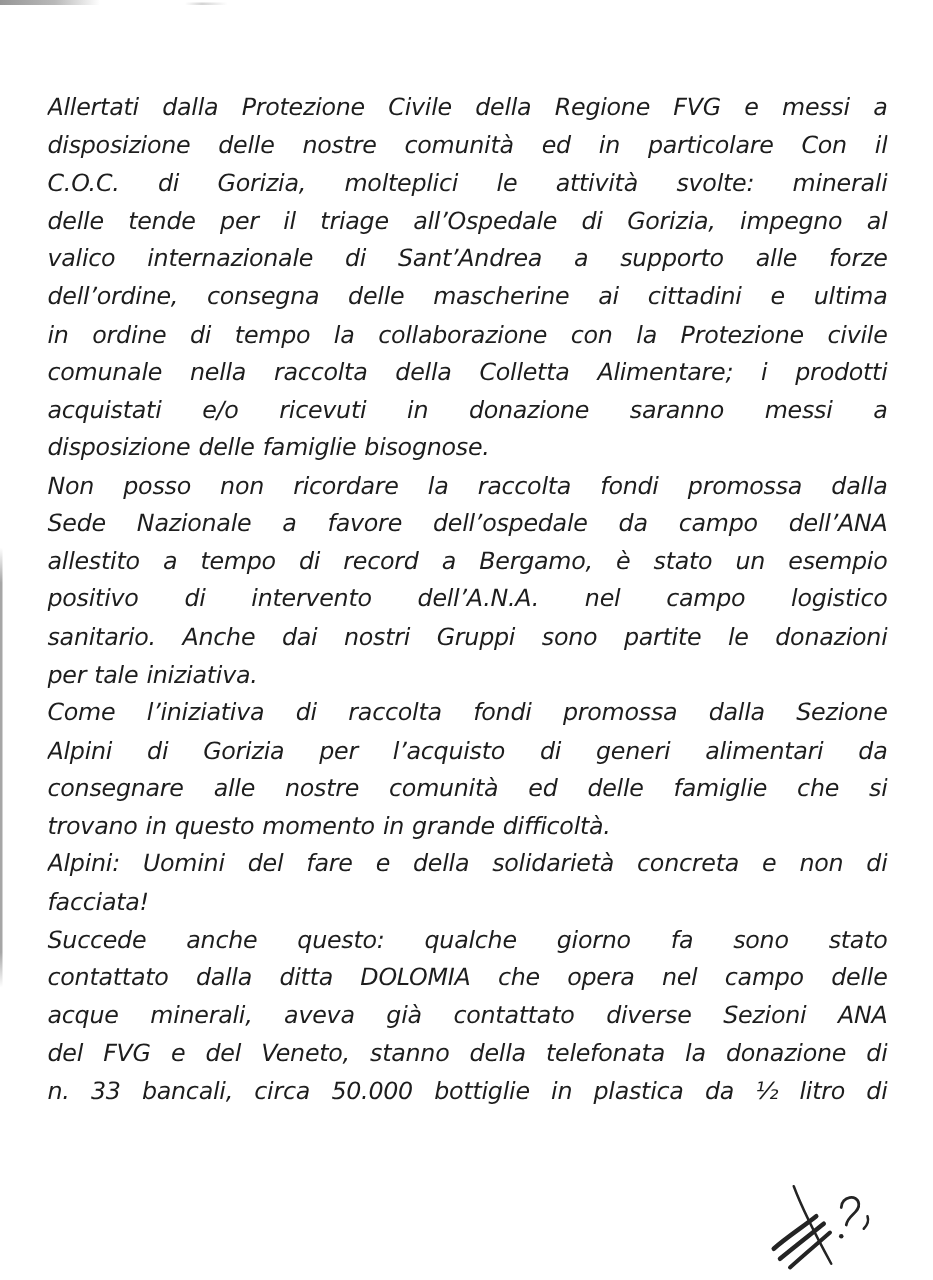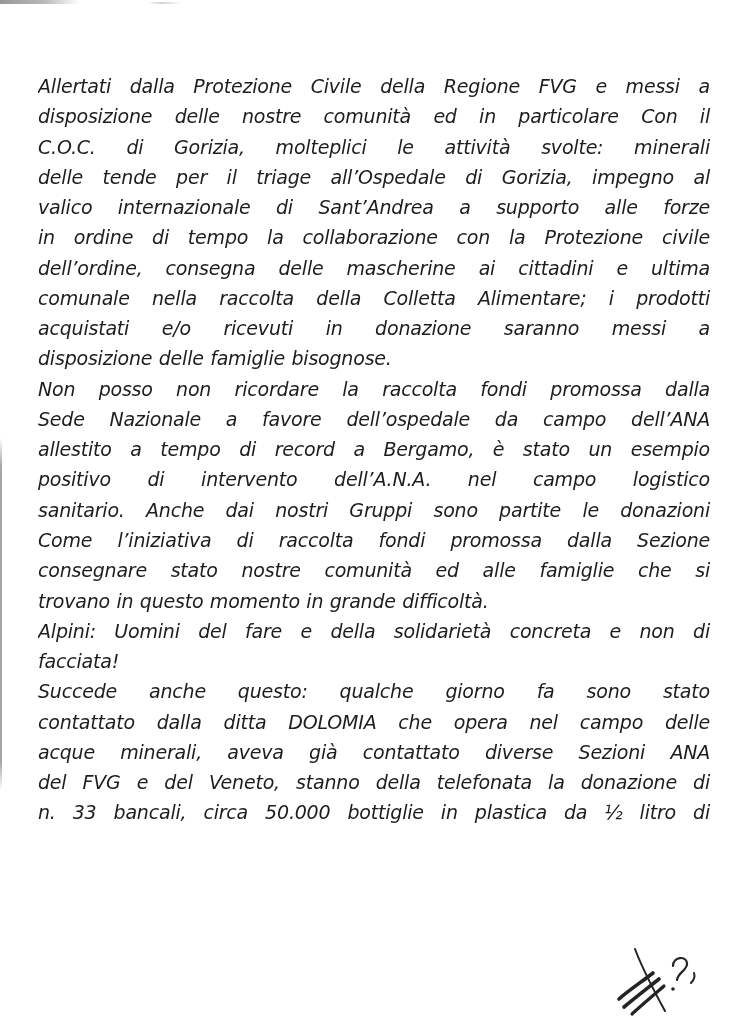--- a/index.html
+++ b/index.html
@@ -76,38 +76,40 @@
   <div class="artifact-left"></div>
 
   <div class="text-block">
 
     <div class="para">
       <div class="line">Allertati dalla Protezione Civile della Regione FVG e messi a</div>
       <div class="line">disposizione delle nostre comunità ed in particolare Con il</div>
       <div class="line">C.O.C. di Gorizia, molteplici le attività svolte: minerali</div>
       <div class="line">delle tende per il triage all’Ospedale di Gorizia, impegno al</div>
       <div class="line">valico internazionale di Sant’Andrea a supporto alle forze</div>
+      <div class="line">dell’ordine, consegna delle mascherine ai cittadini e ultima</div>
       <div class="line">in ordine di tempo la collaborazione con la Protezione civile</div>
-      <div class="line">dell’ordine, consegna delle mascherine ai cittadini e ultima</div>
       <div class="line">comunale nella raccolta della Colletta Alimentare; i prodotti</div>
       <div class="line">acquistati e/o ricevuti in donazione saranno messi a</div>
       <div class="line pend">disposizione delle famiglie bisognose.</div>
     </div>
 
     <div class="para">
       <div class="line">Non posso non ricordare la raccolta fondi promossa dalla</div>
       <div class="line">Sede Nazionale a favore dell’ospedale da campo dell’ANA</div>
       <div class="line">allestito a tempo di record a Bergamo, è stato un esempio</div>
       <div class="line">positivo di intervento dell’A.N.A. nel campo logistico</div>
       <div class="line">sanitario. Anche dai nostri Gruppi sono partite le donazioni</div>
+      <div class="line pend">per tale iniziativa.</div>
     </div>
 
     <div class="para">
       <div class="line">Come l’iniziativa di raccolta fondi promossa dalla Sezione</div>
-      <div class="line">consegnare stato nostre comunità ed alle famiglie che si</div>
+      <div class="line">Alpini di Gorizia per l’acquisto di generi alimentari da</div>
+      <div class="line">consegnare alle nostre comunità ed delle famiglie che si</div>
       <div class="line pend">trovano in questo momento in grande difficoltà.</div>
     </div>
 
 
     <div class="para">
       <div class="line">Alpini: Uomini del fare e della solidarietà concreta e non di</div>
       <div class="line pend">facciata!</div>
     </div>
 
     <div class="para">

